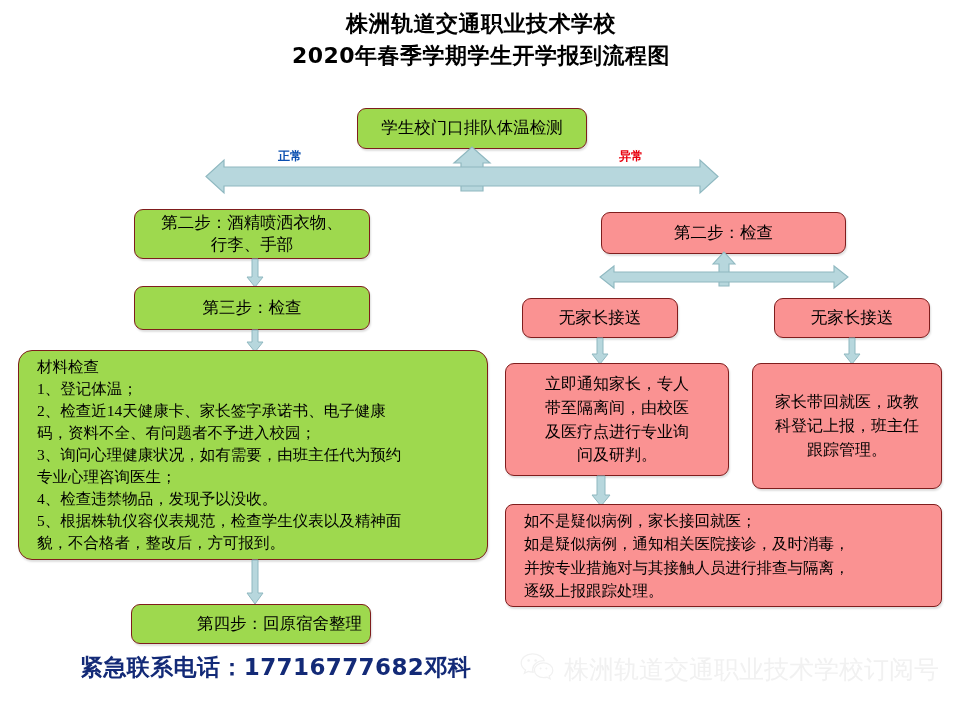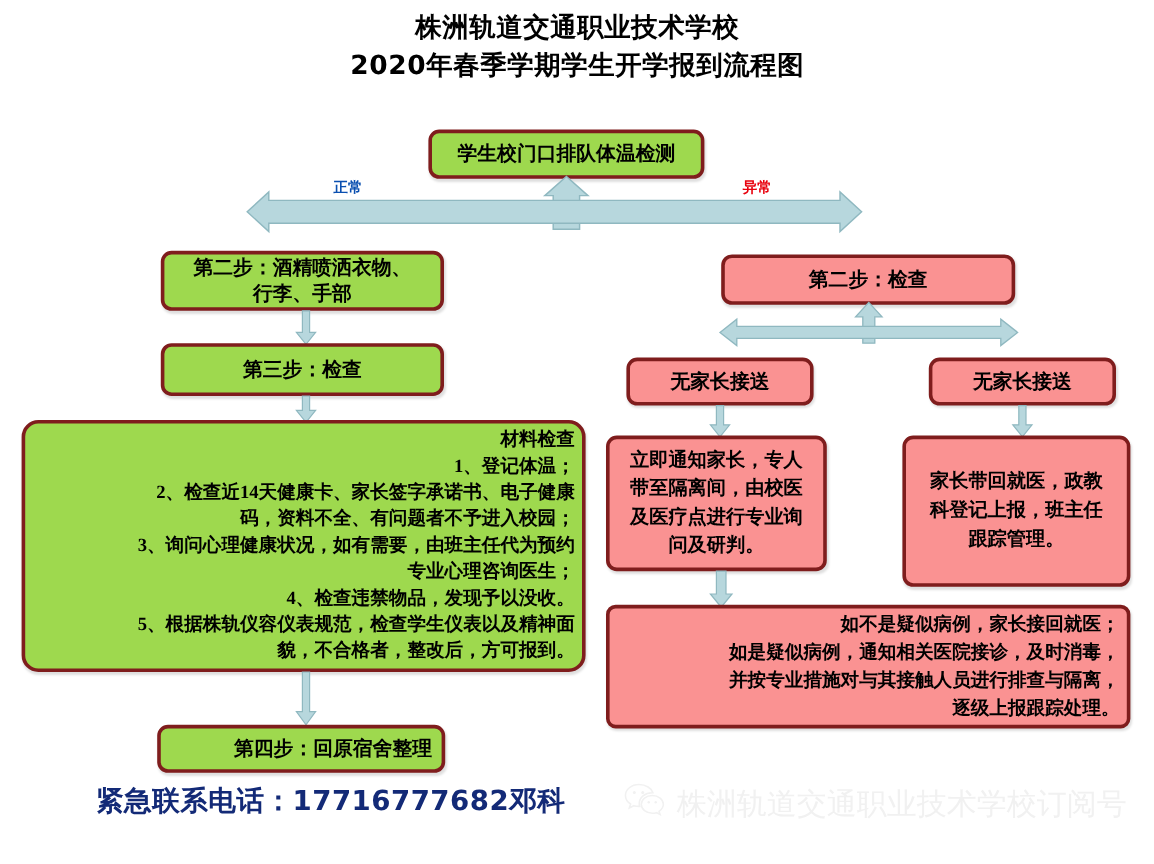--- a/index.html
+++ b/index.html
@@ -21,37 +21,36 @@
     color: #000000;
     line-height: 1.45;
     letter-spacing: 0.5px;
   }
   .title-line { display: block; }
 
   
   .box {
     position: absolute;
     border-radius: 9px;
-    border: 3px solid #7f1d1d;
+    border: 1px solid #7f1d1d;
     display: flex;
     align-items: center;
     justify-content: center;
     text-align: center;
     font-size: 16.5px;
     color: #000;
     line-height: 1.35;
     box-shadow: 1px 2px 2px rgba(0,0,0,0.13);
-    font-weight: bold;
   }
   .box-green { background: #9ED94E; }
   .box-pink  { background: #FA9292; }
   .box-text { display: block; width: 100%; padding: 0 8px; white-space: pre-line; }
 
   .box-left-align { justify-content: flex-start; text-align: left; }
-  .box-left-align .box-text { text-align: right; padding: 0 6px; }
+  .box-left-align .box-text { text-align: left; padding: 0 18px; }
 
   
   .arrow-svg { position: absolute; overflow: visible; }
 
   
   .branch-label {
     position: absolute;
     font-family: "DejaVu Sans", "Liberation Sans", sans-serif;
     font-weight: bold;
     font-size: 12px;
@@ -165,21 +164,21 @@
   </div>
 
   <svg class="arrow-svg" style="left:591px; top:338px; width:18px; height:26px;" viewBox="0 0 18 26">
     <path d="M6 0 L12 0 L12 16 L17 16 L9 26 L1 16 L6 16 Z" fill="#B7D7DD" stroke="#8FB8C0" stroke-width="1"></path>
   </svg>
 
   <svg class="arrow-svg" style="left:843px; top:338px; width:18px; height:26px;" viewBox="0 0 18 26">
     <path d="M6 0 L12 0 L12 16 L17 16 L9 26 L1 16 L6 16 Z" fill="#B7D7DD" stroke="#8FB8C0" stroke-width="1"></path>
   </svg>
 
-  <div class="box box-pink" style="left:505px; top:363px; width:184px; height:113px; font-size:16px; line-height:1.48;align-items:center;">
+  <div class="box box-pink" style="left:505px; top:363px; width:224px; height:113px; font-size:16px; line-height:1.48;align-items:center;">
     <span class="box-text">立即通知家长，专人
 带至隔离间，由校医
 及医疗点进行专业询
 问及研判。</span>
   </div>
 
   <div class="box box-pink" style="left:752px; top:363px; width:190px; height:126px; font-size:16px; line-height:1.48;">
     <span class="box-text">家长带回就医，政教
 科登记上报，班主任
 跟踪管理。</span>

